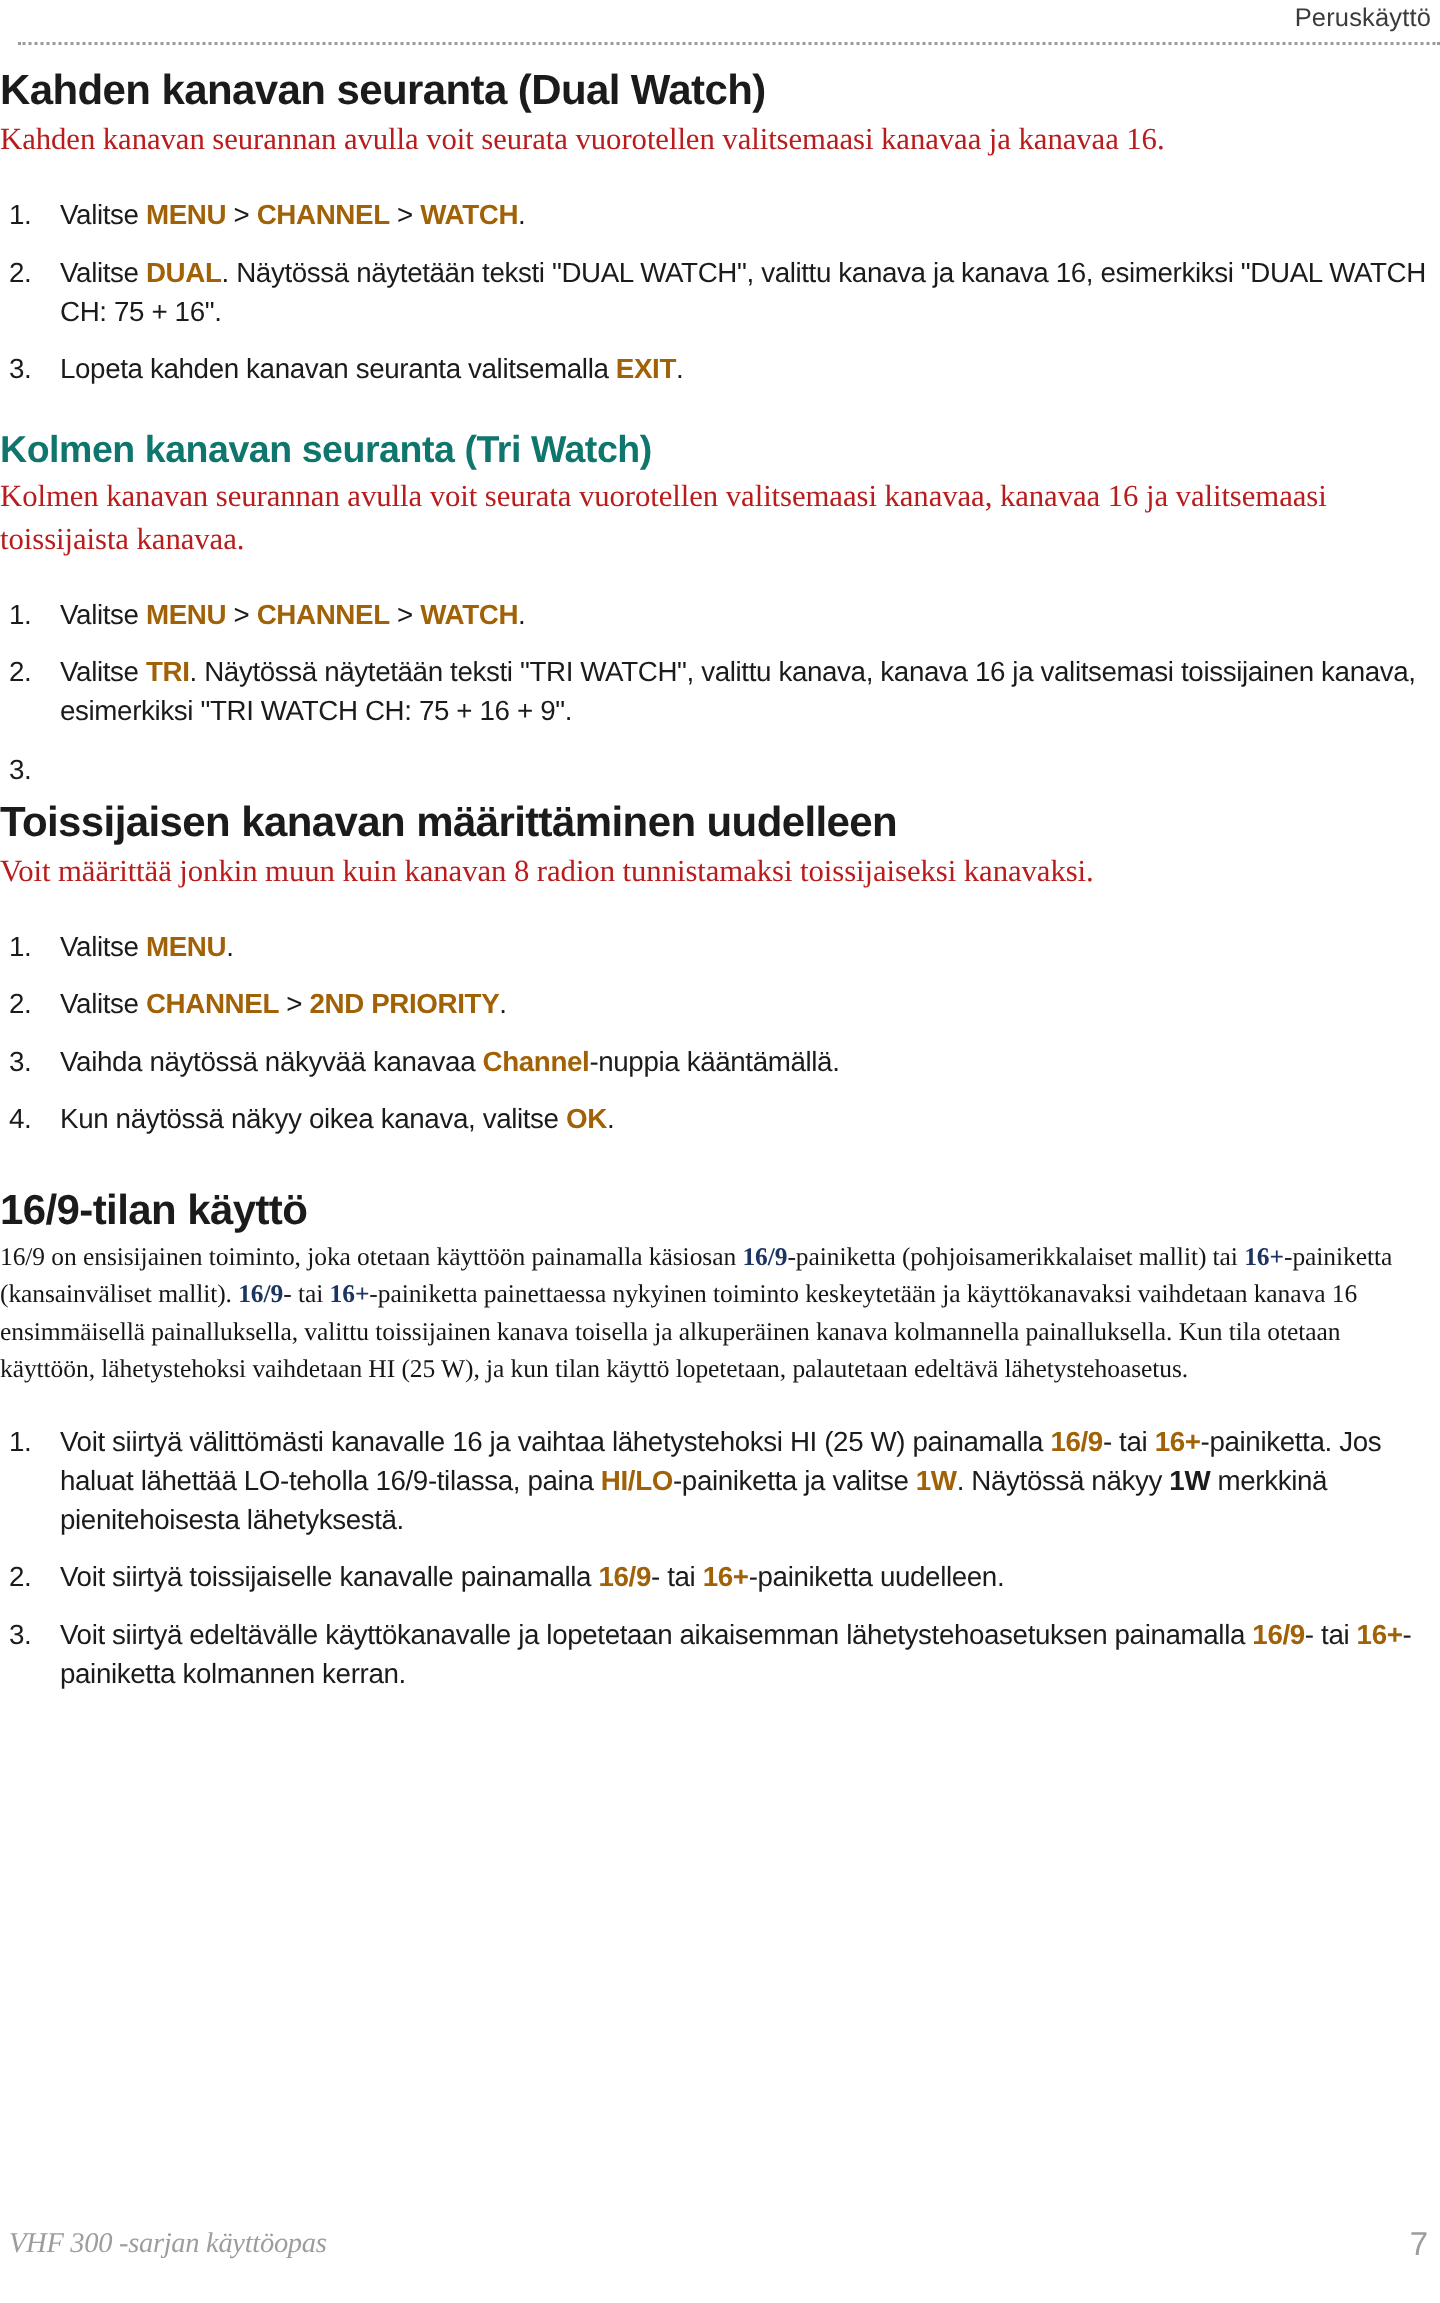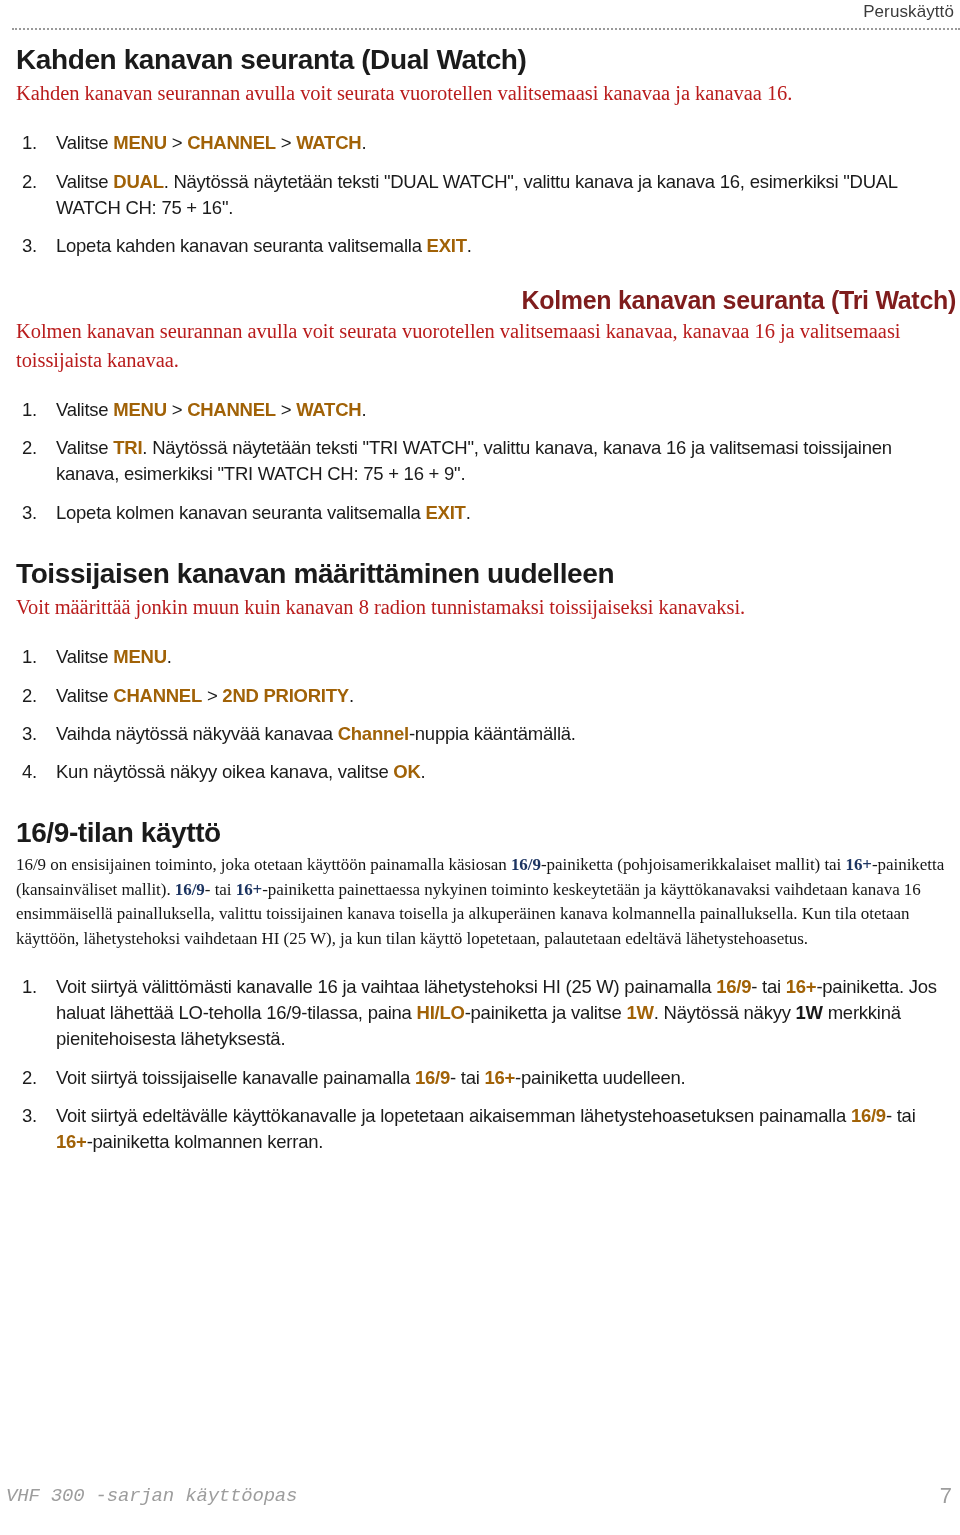--- a/index.html
+++ b/index.html
@@ -41,42 +41,41 @@
     right: 0;
     top: 28px;
     height: 0;
     border-top: 2px dotted #9a9a9a;
   }
 
   
   .content {
     position: absolute;
     top: 44px;
-    left: 16px;
+    left: 0;
     right: 4px;
   }
 
   h1.sec-head {
     font-family: "Liberation Sans", sans-serif;
     font-weight: bold;
     font-size: 28px;
     color: #1b1b1b;
     margin: 0 0 4px 0;
     letter-spacing: -0.4px;
     line-height: 1.12;
   }
   h2.sec-head-sm {
     font-family: "Liberation Sans", sans-serif;
     font-weight: bold;
     font-size: 25px;
-    color: #7f1d1d;
+    color: #0f766e;
     margin: 0 0 3px 0;
     letter-spacing: -0.3px;
     line-height: 1.12;
-    text-align: right;
   }
 
   p.lead {
     font-family: "Liberation Serif", serif;
     font-size: 20.5px;
     color: #b91c1c;
     margin: 0;
     line-height: 1.42;
     letter-spacing: -0.05px;
   }
@@ -140,21 +139,21 @@
     position: absolute;
     left: 4px;
     right: 6px;
     bottom: 22px;
     height: 28px;
   }
   .footer-left {
     position: absolute;
     left: 2px;
     top: 0;
-    font-family: Liberation Mono, monospace;
+    font-family: Liberation Serif, serif;
     font-style: italic;
     font-size: 19px;
     color: #9d9d9d;
     letter-spacing: -0.2px;
   }
   .footer-page {
     position: absolute;
     right: 2px;
     top: -2px;
     font-family: "Liberation Sans", sans-serif;
@@ -184,21 +183,21 @@
       </ol>
 
     <div class="gap-l"></div>
 
     <h2 class="sec-head-sm">Kolmen kanavan seuranta (Tri Watch)</h2>
     <p class="lead">Kolmen kanavan seurannan avulla voit seurata vuorotellen valitsemaasi kanavaa, kanavaa 16 ja valitsemaasi toissijaista kanavaa.</p>
     <div class="gap-s"></div>
     <ol class="steps">
         <li><span class="num">1.</span><span><span>Valitse </span><b class="kw">MENU</b><span> &gt; </span><b class="kw">CHANNEL</b><span> &gt; </span><b class="kw">WATCH</b><span>.</span></span></li>
         <li><span class="num">2.</span><span><span>Valitse </span><b class="kw">TRI</b><span>. Näytössä näytetään teksti "TRI WATCH", valittu kanava, kanava 16 ja valitsemasi toissijainen kanava, esimerkiksi "TRI WATCH CH: 75 + 16 + 9".</span></span></li>
-        <li><span class="num">3.</span><span><span>Lopeta kolmen kanavan seuranta valitsemalla </span><b class="kw">EXIT</b><span>.</span></span></li>
+        <li><span class="num">3.</span></li>
       </ol>
 
     <div class="gap-xl"></div>
 
     <h1 class="sec-head">Toissijaisen kanavan määrittäminen uudelleen</h1>
     <p class="lead">Voit määrittää jonkin muun kuin kanavan 8 radion tunnistamaksi toissijaiseksi kanavaksi.</p>
     <div class="gap-s"></div>
     <ol class="steps">
         <li><span class="num">1.</span><span><span>Valitse </span><b class="kw">MENU</b><span>.</span></span></li>
         <li><span class="num">2.</span><span><span>Valitse </span><b class="kw">CHANNEL</b><span> &gt; </span><b class="kw">2ND PRIORITY</b><span>.</span></span></li>

